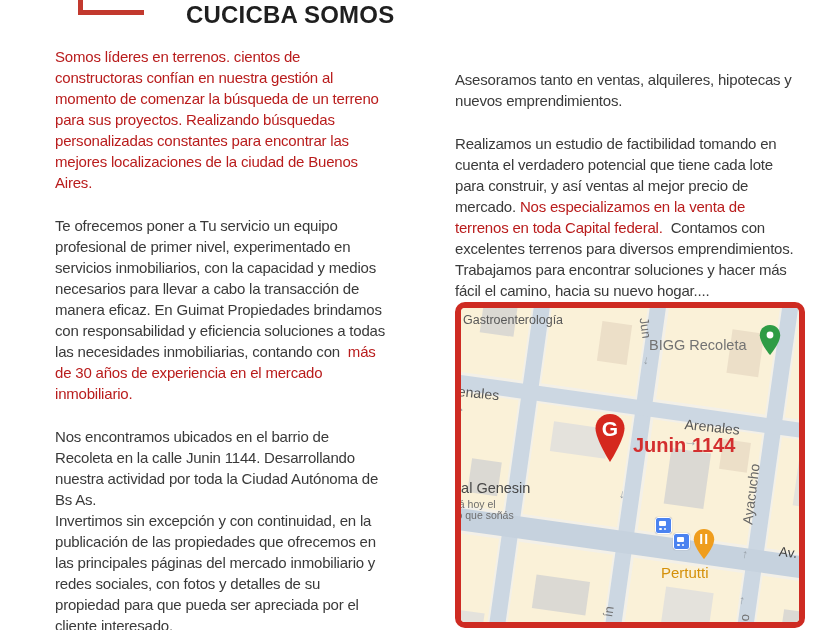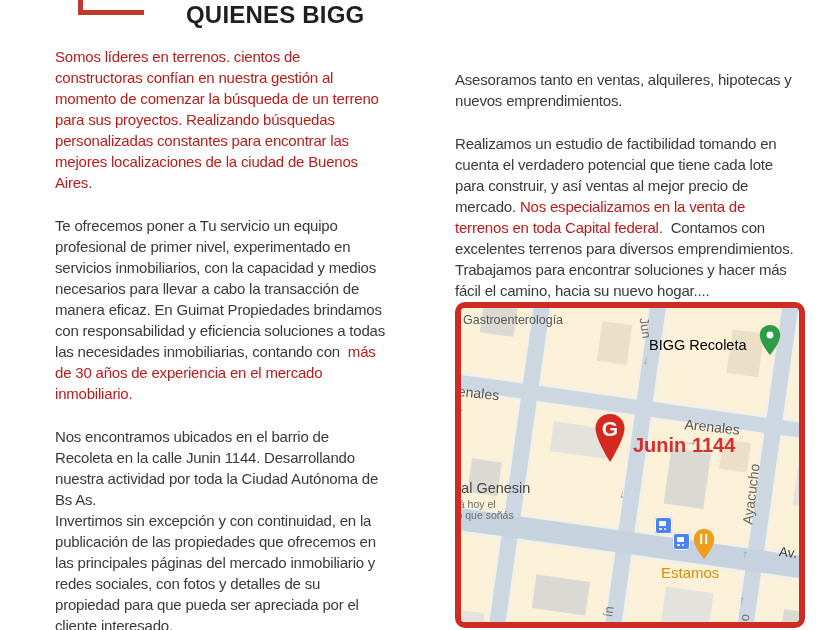--- a/index.html
+++ b/index.html
@@ -48,21 +48,21 @@
   .bus .d1,.bus .d2{position:absolute;top:9.5px;width:2.5px;height:2.5px;background:#fff;border-radius:50%;}
   .bus .d1{left:3px;} .bus .d2{left:7.5px;}
 </style>
 </head>
 <body>
 
 <div class="logo-corner">
   <div class="v"></div>
     <div class="h"></div>
 </div>
-<h1 class="page-title">QUIENES BIGG</h1>
+<h1 class="page-title">CUCICBA SOMOS</h1>
 
 <div class="col col-left">
   <p><span class="red">Somos líderes en terrenos. cientos de
 constructoras confían en nuestra gestión al
 momento de comenzar la búsqueda de un terreno
 para sus proyectos. Realizando búsquedas
 personalizadas constantes para encontrar las
 mejores localizaciones de la ciudad de Buenos
 Aires.</span></p>
   <p><span class="blk">Te ofrecemos poner a Tu servicio un equipo
@@ -138,21 +138,21 @@
     <div class="street v" style="left:245px;"></div>
     <div class="street v" style="left:376px;"></div>
     <div class="street hst" style="top:163px;"></div>
     <div class="street hst" style="top:295px;height:22px;background:#c6d2de;"></div>
   </div>
 
   <div class="map-label" style="left:2px;top:5px;font-size:12.5px;color:#585858;">Gastroenterología</div>
 
   <div class="map-label" style="left:183px;top:2px;font-size:13px;color:#707070;transform:rotate(82deg);transform-origin:0 50%;">Jun</div>
 
-  <div class="map-label" style="left:188px;top:29px;font-size:14.5px;color:#000000;">BIGG Recoleta</div>
+  <div class="map-label" style="left:188px;top:29px;font-size:14.5px;color:#737373;">BIGG Recoleta</div>
 
   <div class="pin" style="left:297px;top:16px;">
     <svg width="24" height="32" viewBox="0 0 24 32">
       <path d="M12 1 C6 1 1.8 5.6 1.8 11.2 C1.8 19 12 31 12 31 C12 31 22.2 19 22.2 11.2 C22.2 5.6 18 1 12 1 Z" fill="#2e9c45"></path>
       <circle cx="12" cy="11" r="3.4" fill="#ffffff"></circle>
     </svg>
   </div>
 
   <div class="map-label" style="left:-24px;top:60px;font-size:14px;color:#565656;transform:rotate(6deg);">
     <span>renales</span>
@@ -189,21 +189,21 @@
       <div class="d2"></div>
   </div>
 
   <div class="pin" style="left:231px;top:220px;">
     <svg width="24" height="32" viewBox="0 0 24 32">
       <path d="M12 1 C6 1 1.8 5.6 1.8 11.2 C1.8 19 12 31 12 31 C12 31 22.2 19 22.2 11.2 C22.2 5.6 18 1 12 1 Z" fill="#ef9d1d"></path>
       <rect x="8.2" y="6" width="2" height="10" fill="#ffffff"></rect>
       <rect x="13.2" y="6" width="2" height="10" fill="#ffffff"></rect>
     </svg>
   </div>
-  <div class="map-label" style="left:200px;top:256px;font-size:15px;color:#d4900a;">Estamos</div>
+  <div class="map-label" style="left:200px;top:256px;font-size:15px;color:#d4900a;">Pertutti</div>
 
   <div class="map-label" style="left:318px;top:237px;font-size:13.5px;color:#3f3f3f;transform:rotate(6deg);">Av.</div>
 
   <div class="arrow" style="left:182px;top:46px;transform:rotate(8deg);">↓</div>
   <div class="arrow" style="left:158px;top:180px;transform:rotate(8deg);">↓</div>
   <div class="arrow" style="left:281px;top:240px;transform:rotate(8deg);">↑</div>
   <div class="arrow" style="left:278px;top:286px;transform:rotate(8deg);">↑</div>
 
   <div class="map-label" style="left:142px;top:296px;font-size:13px;color:#707070;transform:rotate(-82deg);">ín</div>
   <div class="map-label" style="left:280px;top:302px;font-size:13px;color:#707070;transform:rotate(-82deg);">o</div>

